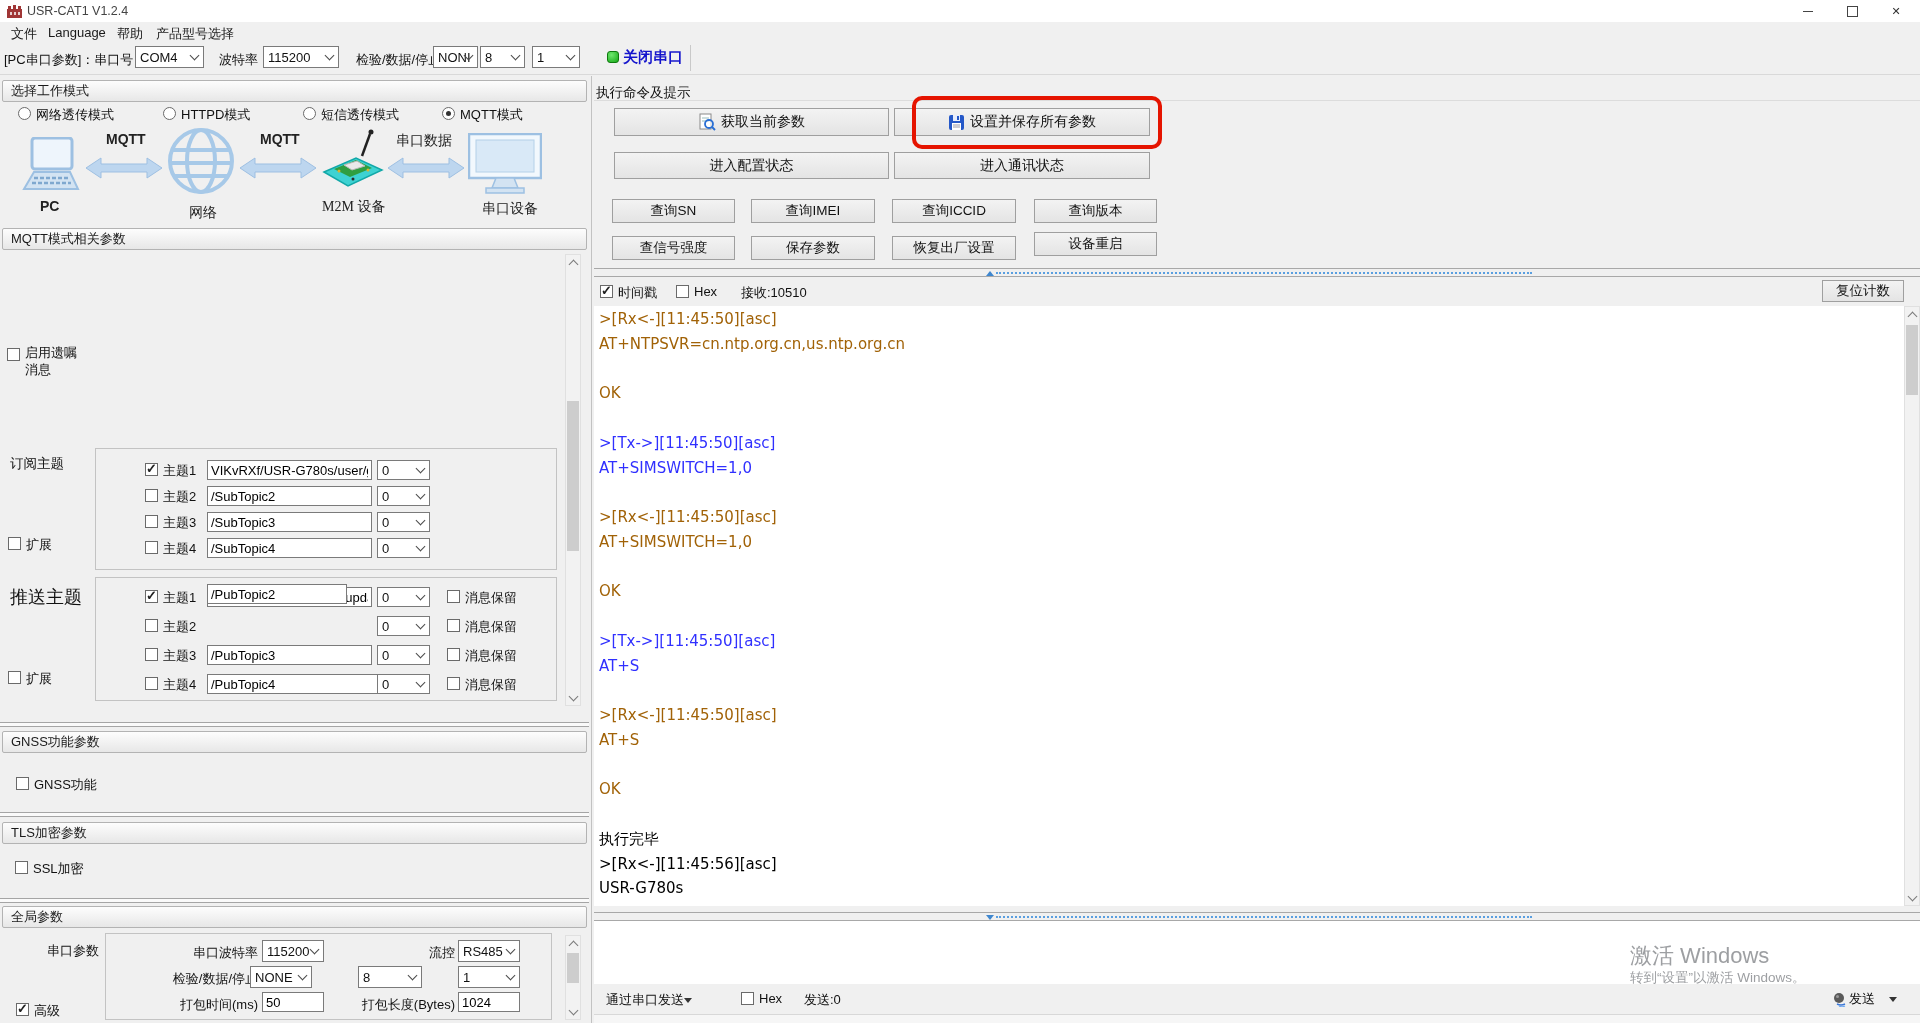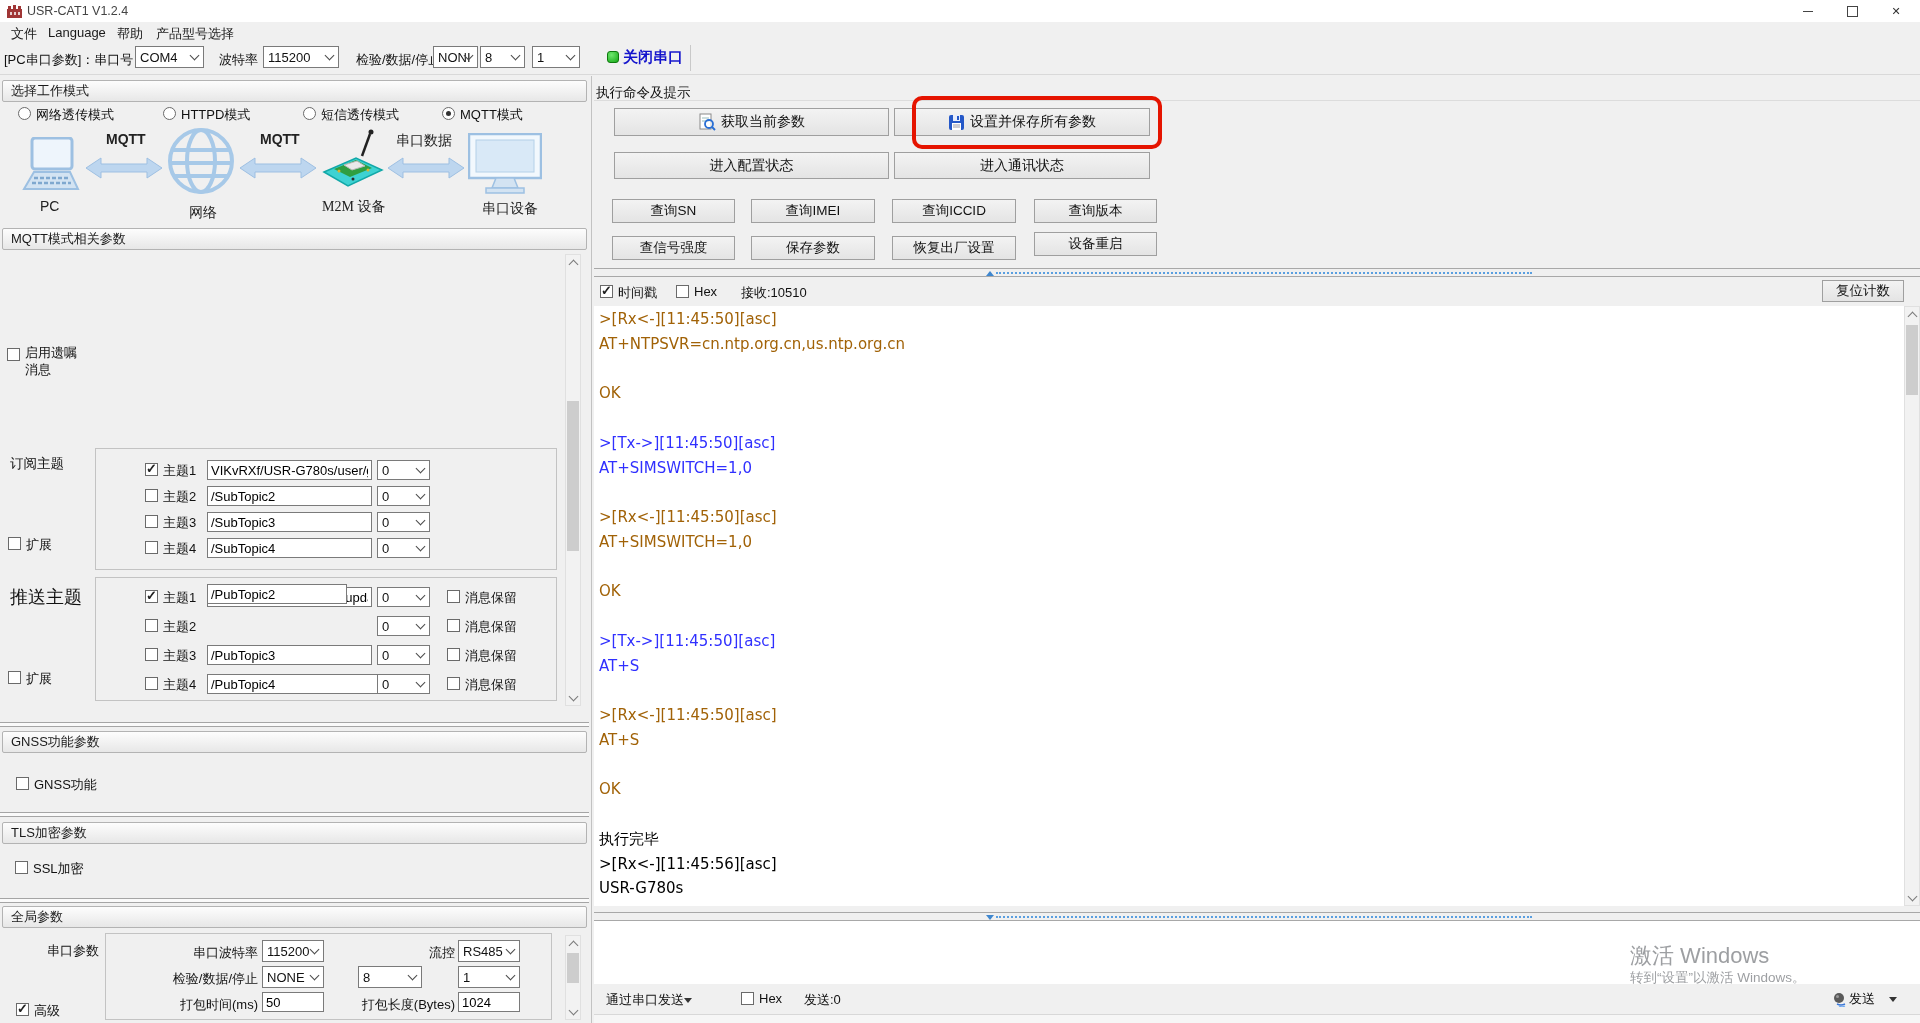--- a/index.html
+++ b/index.html
@@ -63,21 +63,21 @@
   #send-bottom { position:absolute; left:594px; top:1014px; width:1326px; height:9px; background:#f6f6f6; border-top:1px solid #d8d8d8; }
   .flat-drop { display:flex; align-items:center; font-size:13px; color:#111; }
   .tri-down { width:0; height:0; border-left:4px solid transparent; border-right:4px solid transparent; border-top:5px solid #333; }
   
   #red-box { position:absolute; left:912px; top:96px; width:250px; height:53px; border:4px solid #e51400; border-radius:10px; }
   
   #wm1 { position:absolute; left:1630px; top:941px; font-size:22px; color:#9d9fa2; }
   #wm2 { position:absolute; left:1630px; top:969px; font-size:13.5px; color:#9d9fa2; }
   
   .dlabel { position:absolute; font-family:"Liberation Serif", serif; font-size:14px; color:#222; white-space:nowrap; }
-  .dlabel.sans { font-family:"Liberation Sans", sans-serif; }
+  .dlabel.sans { font-family:"Liberation Sans", sans-serif;font-weight:bold; }
   #exec-underline { position:absolute; left:594px; top:100px; width:1326px; height:1px; background:#dcdcdc; }
 </style>
 </head>
 <body>
 
 <div id="root">
 
   <div id="titlebar">
     <svg id="app-icon" viewBox="0 0 15 14">
       <rect x="0" y="5" width="15" height="9" fill="#a03636"></rect>
@@ -312,21 +312,21 @@
   <span class="lbl" style="left:155px; top:944px; width:103px; text-align:right">串口波特率</span>
   <div class="combo" style="left:262px; top:940px; width:62px; height:22px">
       <span>115200</span>
     </div>
   <span class="lbl" style="left:380px; top:944px; width:75px; text-align:right">流控</span>
   <div class="combo" style="left:458px; top:940px; width:62px; height:22px">
       <span>RS485</span>
     </div>
 
   <span class="lbl" style="left:140px; top:970px; width:118px; text-align:right">检验/数据/停止</span>
-  <div class="combo" style="left:262px; top:966px; width:62px; height:22px">
+  <div class="combo" style="left:250px; top:966px; width:62px; height:22px">
       <span>NONE</span>
     </div>
   <div class="combo" style="left:358px; top:966px; width:64px; height:22px">
       <span>8</span>
     </div>
   <div class="combo" style="left:458px; top:966px; width:62px; height:22px">
       <span>1</span>
     </div>
 
   <span class="lbl" style="left:155px; top:996px; width:103px; text-align:right">打包时间(ms)</span>

